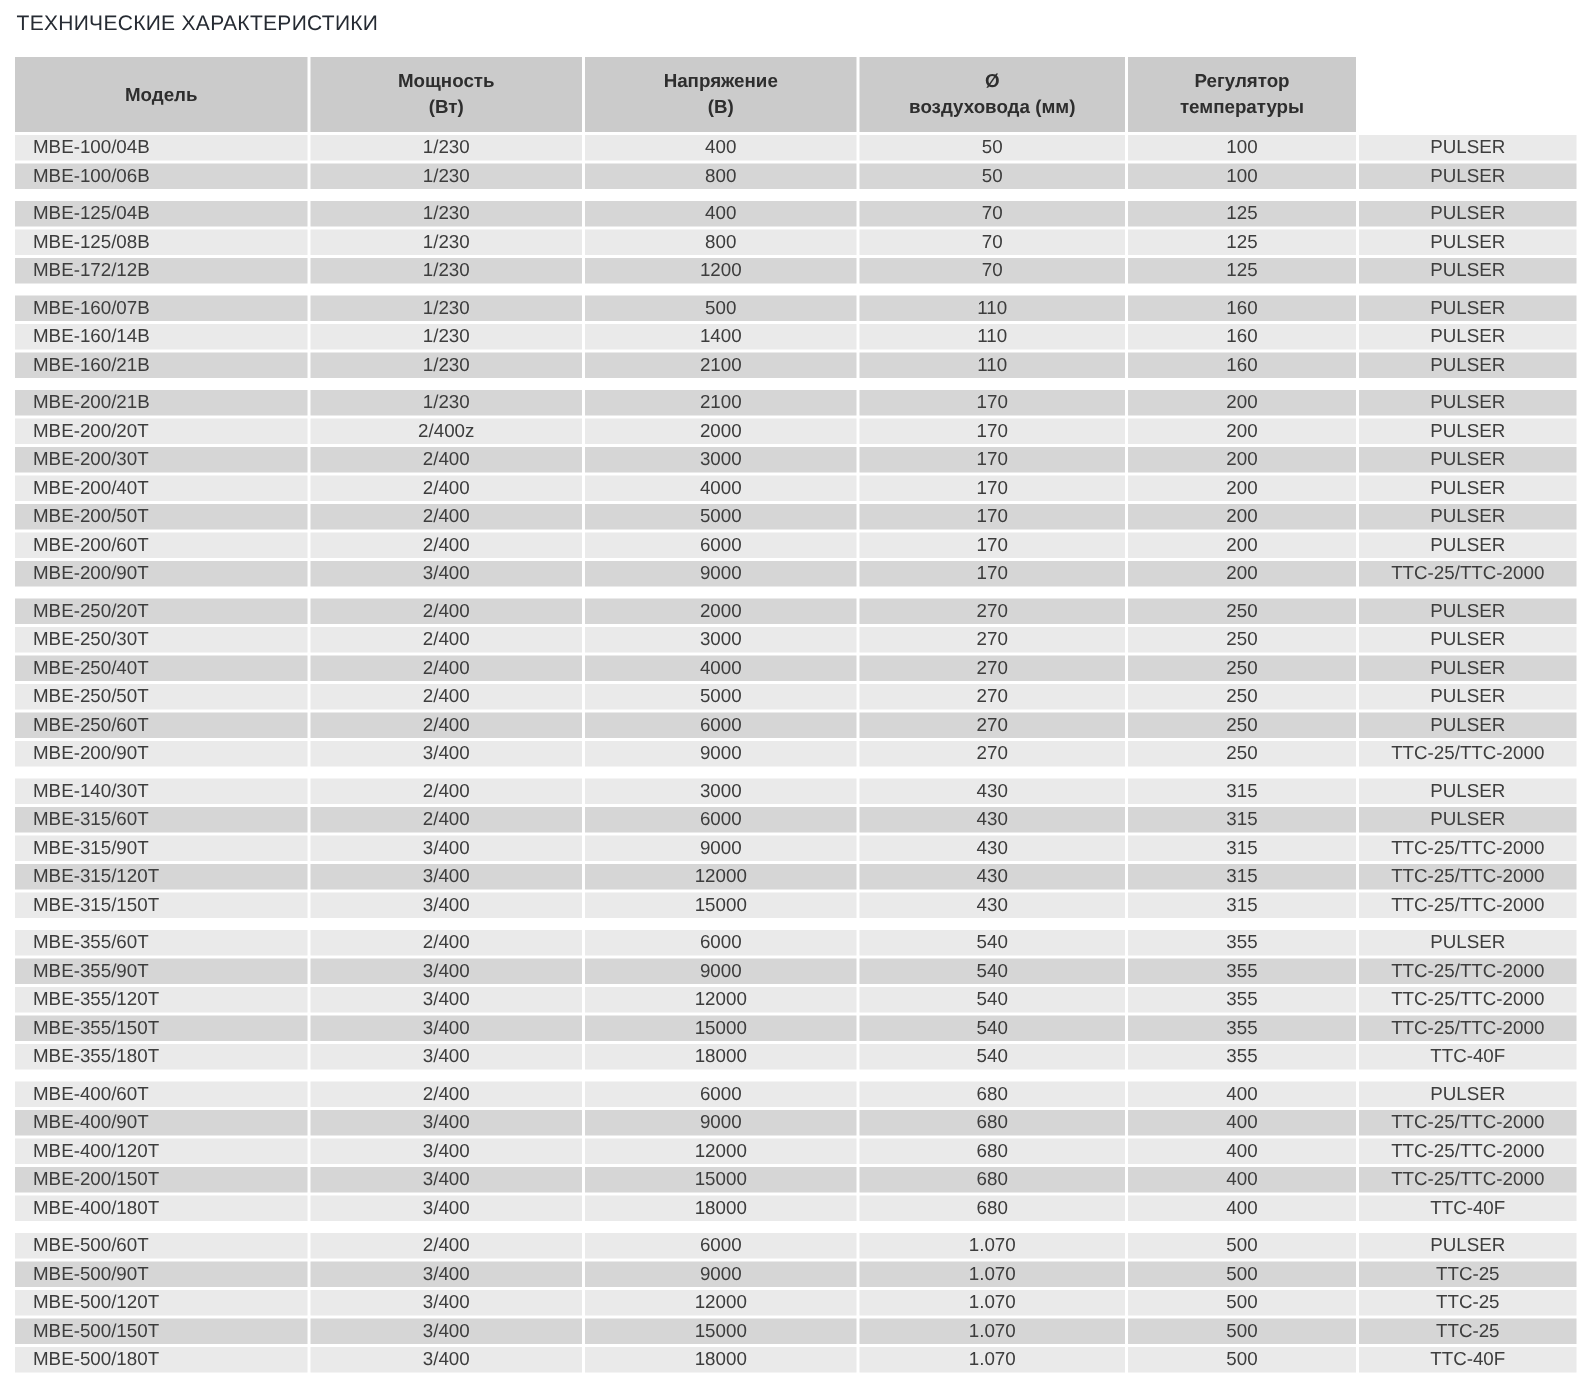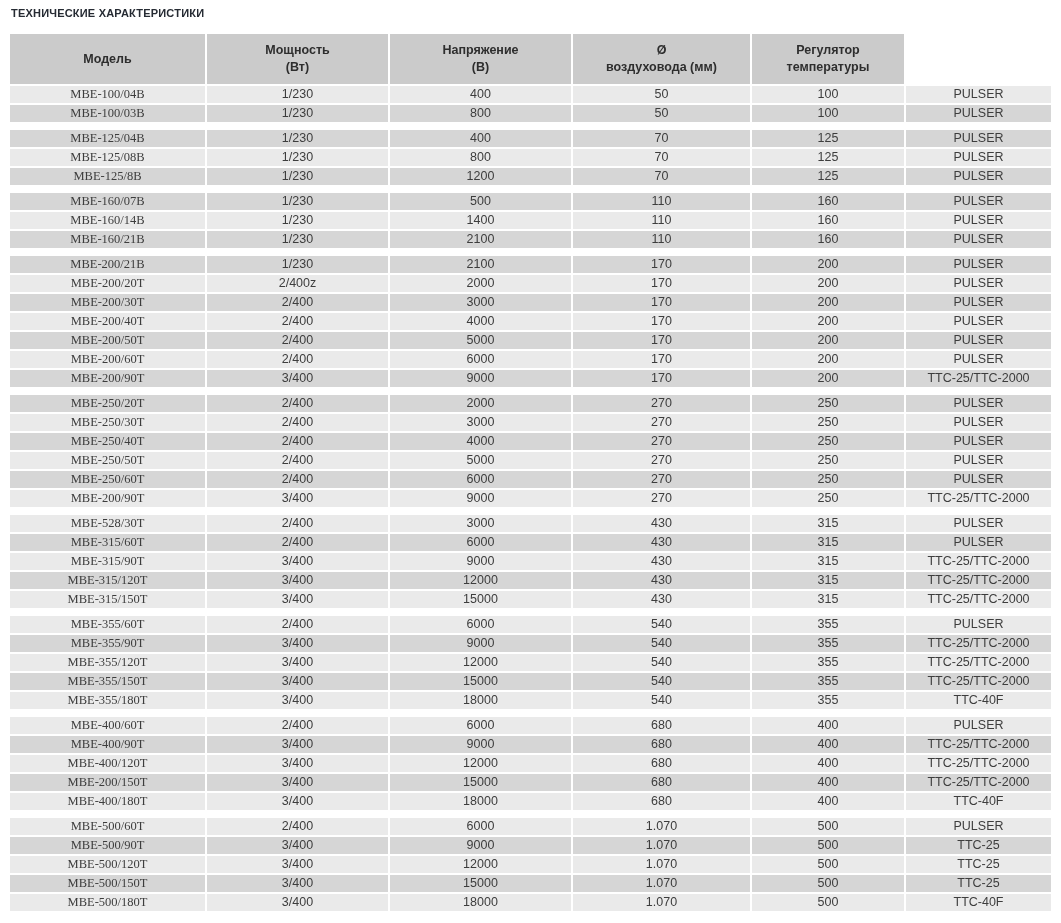--- a/index.html
+++ b/index.html
@@ -11,22 +11,22 @@
   }
   *{box-sizing:border-box;margin:0;padding:0;}
   html,body{background:#ffffff;}
   body{
     width:1061px;
     font-family:"Liberation Sans", sans-serif;
     padding:7px 10px 10px 10px;
     color:var(--cell-text);
   }
   .page-title{
-    font-size:11px;
-    font-weight:bold;
+    font-size:14px;
+    font-weight:normal;
     letter-spacing:.2px;
     color:var(--title-color);
     margin:0 0 15px 1px;
   }
   .spec-table{
     width:876px;
     display:flex;
     flex-direction:column;
     gap:2px;
   }
@@ -51,22 +51,22 @@
   .cell{
     height:17px;
     line-height:17px;
     font-size:12.5px;
     text-align:center;
     overflow:hidden;
     white-space:nowrap;
     color:var(--cell-text);
   }
   .cell.model{
-    text-align:center;
-    font-family:Liberation Serif, serif;
+    text-align:left;
+    padding-left:12px;
   }
   .row.light .cell{background:var(--row-light);}
   .row.dark .cell{background:var(--row-dark);}
   .group-sep{height:4px;background:#ffffff;}
 </style>
 </head>
 <body>
 
 <h1 class="page-title">ТЕХНИЧЕСКИЕ ХАРАКТЕРИСТИКИ</h1>
 
@@ -96,21 +96,21 @@
   <div id="table-body" style="display: flex; flex-direction: column; gap: 2px;">
       <div class="row light">
         <div class="cell model">MBE-100/04B</div>
         <div class="cell">1/230</div>
         <div class="cell">400</div>
         <div class="cell">50</div>
         <div class="cell">100</div>
         <div class="cell">PULSER</div>
       </div>
       <div class="row dark">
-        <div class="cell model">MBE-100/03B</div>
+        <div class="cell model">MBE-100/06B</div>
         <div class="cell">1/230</div>
         <div class="cell">800</div>
         <div class="cell">50</div>
         <div class="cell">100</div>
         <div class="cell">PULSER</div>
       </div>
       <div class="group-sep"></div>
       <div class="row dark">
         <div class="cell model">MBE-125/04B</div>
         <div class="cell">1/230</div>
@@ -121,21 +121,21 @@
       </div>
       <div class="row light">
         <div class="cell model">MBE-125/08B</div>
         <div class="cell">1/230</div>
         <div class="cell">800</div>
         <div class="cell">70</div>
         <div class="cell">125</div>
         <div class="cell">PULSER</div>
       </div>
       <div class="row dark">
-        <div class="cell model">MBE-125/8B</div>
+        <div class="cell model">MBE-172/12B</div>
         <div class="cell">1/230</div>
         <div class="cell">1200</div>
         <div class="cell">70</div>
         <div class="cell">125</div>
         <div class="cell">PULSER</div>
       </div>
       <div class="group-sep"></div>
       <div class="row dark">
         <div class="cell model">MBE-160/07B</div>
         <div class="cell">1/230</div>
@@ -261,21 +261,21 @@
       <div class="row light">
         <div class="cell model">MBE-200/90T</div>
         <div class="cell">3/400</div>
         <div class="cell">9000</div>
         <div class="cell">270</div>
         <div class="cell">250</div>
         <div class="cell">TTC-25/TTC-2000</div>
       </div>
       <div class="group-sep"></div>
       <div class="row light">
-        <div class="cell model">MBE-528/30T</div>
+        <div class="cell model">MBE-140/30T</div>
         <div class="cell">2/400</div>
         <div class="cell">3000</div>
         <div class="cell">430</div>
         <div class="cell">315</div>
         <div class="cell">PULSER</div>
       </div>
       <div class="row dark">
         <div class="cell model">MBE-315/60T</div>
         <div class="cell">2/400</div>
         <div class="cell">6000</div>

